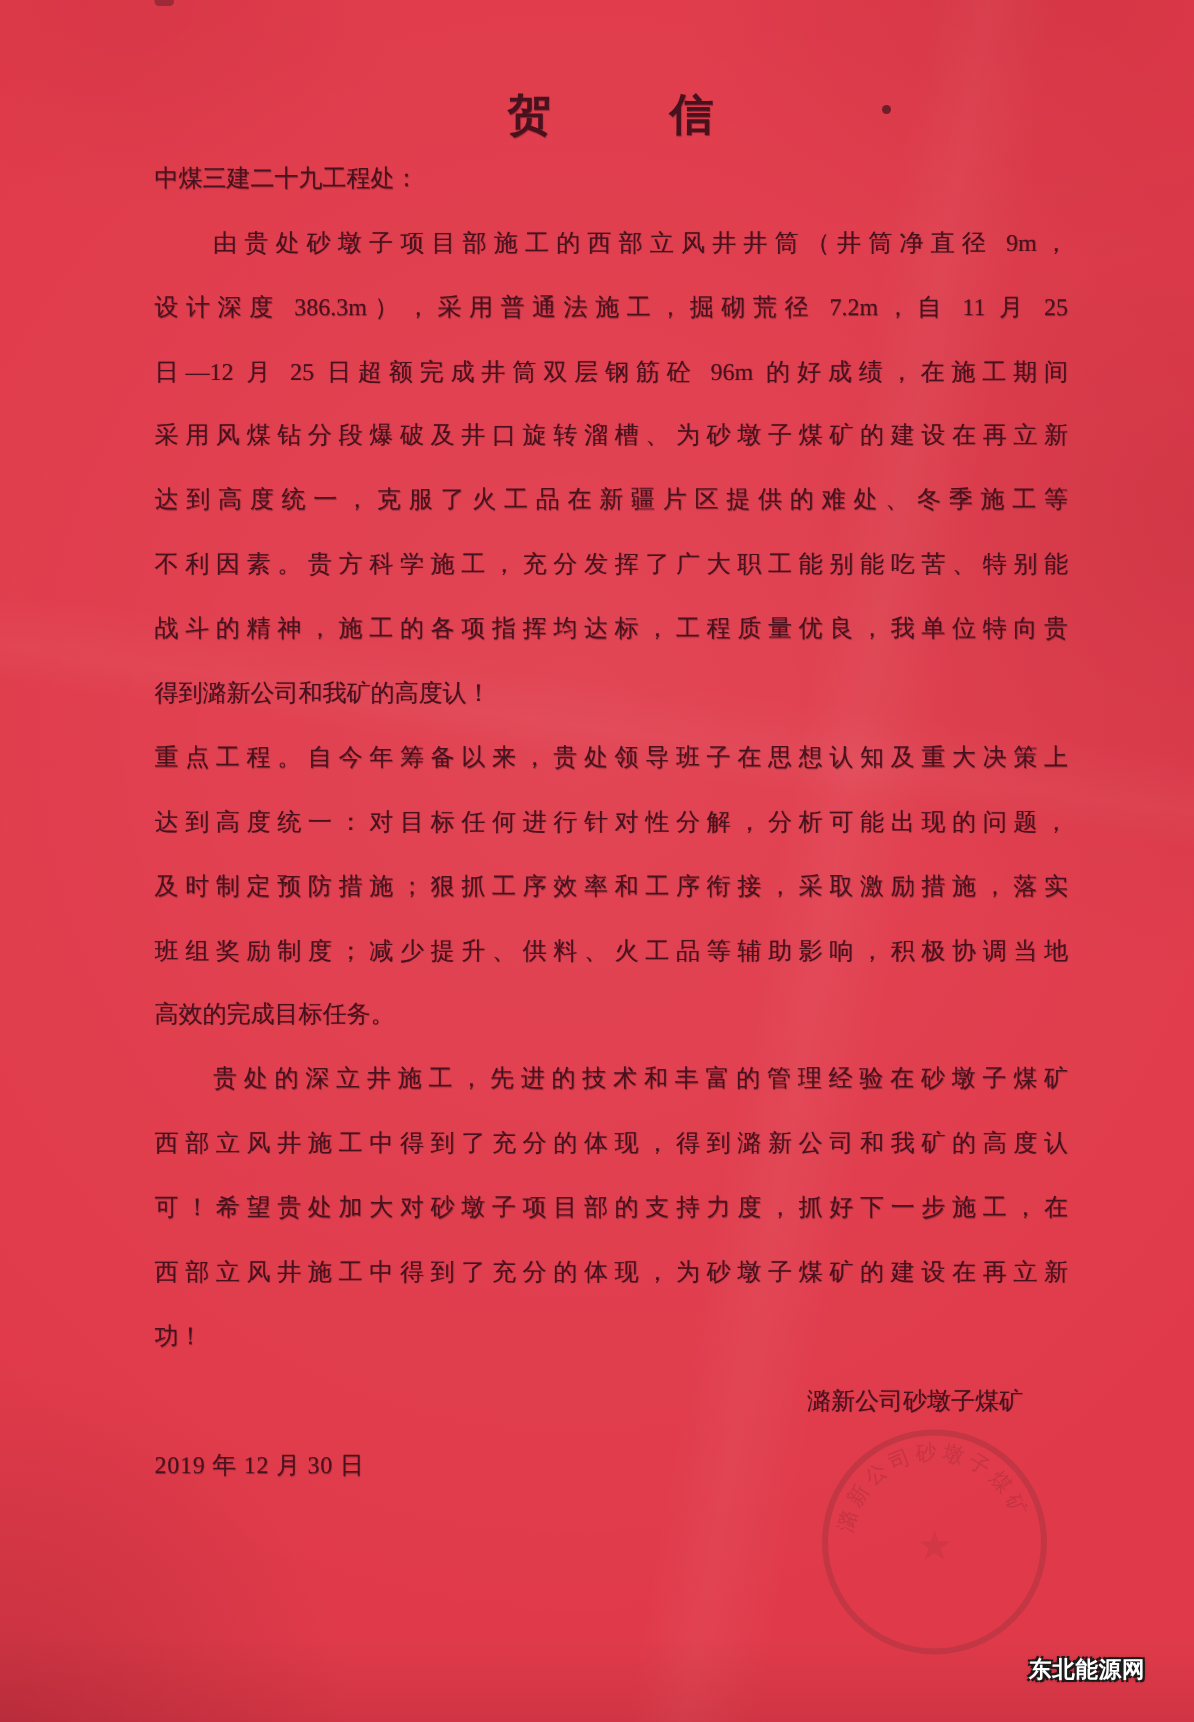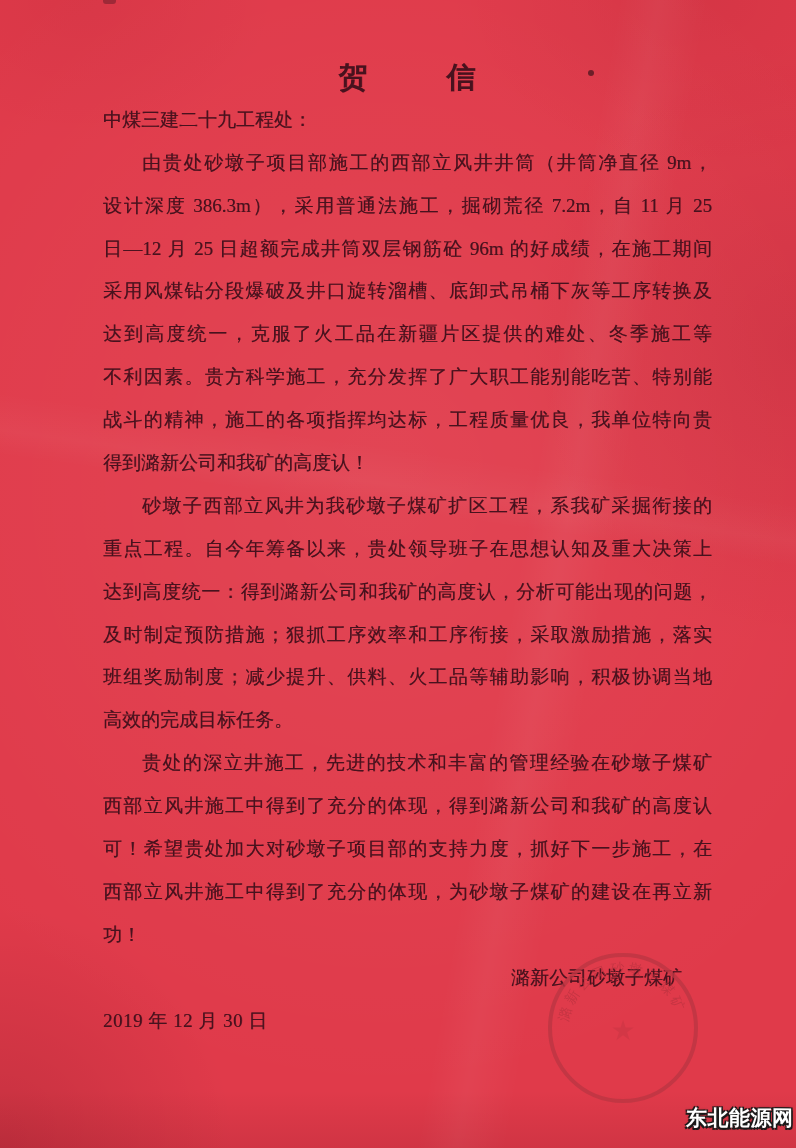--- a/index.html
+++ b/index.html
@@ -19,21 +19,21 @@
     overflow:hidden;
     font-family:"Liberation Serif","DejaVu Serif",serif;
   }
   .content{
     position:absolute;left:103px;top:56px;width:609px;
     color:#47121e;
     text-shadow:0.4px 0.4px 0.6px rgba(70,12,24,0.55);
   }
   .line{
     height:42.9px;line-height:42.9px;
-    font-size:19px;
+    font-size:16px;
     white-space:normal;
     overflow:visible;
   }
   .j{text-align:justify;text-align-last:justify;}
   .indent{text-indent:39px;}
   .title-line{
     height:42.9px;line-height:42.9px;
     display:flex;justify-content:center;gap:78px;
     font-size:29px;font-weight:bold;
     letter-spacing:1px;
@@ -48,21 +48,21 @@
     position:absolute;left:103px;top:0;width:13px;height:4px;
     background:#6e1d2a;opacity:0.55;border-radius:0 0 3px 3px;
   }
   .seal{
     position:absolute;left:545px;top:950px;width:160px;height:160px;
     pointer-events:none;
   }
   .watermark{
     position:absolute;left:686px;top:1104px;
     font-family:Liberation Sans, sans-serif;
-    font-size:21px;font-weight:bold;color:#ffffff;letter-spacing:0.5px;
+    font-size:15px;font-weight:bold;color:#ffffff;letter-spacing:0.5px;
     text-shadow:-1.5px -1.5px 0 #1a1a1a, 1.5px -1.5px 0 #1a1a1a,
                 -1.5px 1.5px 0 #1a1a1a, 1.5px 1.5px 0 #1a1a1a,
                 0 0 3px rgba(0,0,0,0.7);
   }
 </style>
 </head>
 <body>
 
 <div class="paper">
 
@@ -74,29 +74,28 @@
     <div class="title-line">
       <span>贺</span>
       <span>信</span>
     </div>
 
     <div class="line">中煤三建二十九工程处：</div>
 
     <div class="line j indent">由贵处砂墩子项目部施工的西部立风井井筒（井筒净直径 9m，</div>
     <div class="line j">设计深度 386.3m），采用普通法施工，掘砌荒径 7.2m，自 11 月 25</div>
     <div class="line j">日—12 月 25 日超额完成井筒双层钢筋砼 96m 的好成绩，在施工期间</div>
-    <div class="line j">采用风煤钻分段爆破及井口旋转溜槽、底卸式吊桶下灰等工序转换及</div>
+    <div class="line j">采用风煤钻分段爆破及井口旋转溜槽、为砂墩子煤矿的建设在再立新</div>
     <div class="line j">达到高度统一，克服了火工品在新疆片区提供的难处、冬季施工等</div>
     <div class="line j">不利因素。贵方科学施工，充分发挥了广大职工能别能吃苦、特别能</div>
     <div class="line j">战斗的精神，施工的各项指挥均达标，工程质量优良，我单位特向贵</div>
     <div class="line">得到潞新公司和我矿的高度认！</div>
 
-    <div class="line j indent">砂墩子西部立风井为我砂墩子煤矿扩区工程，系我矿采掘衔接的</div>
     <div class="line j">重点工程。自今年筹备以来，贵处领导班子在思想认知及重大决策上</div>
-    <div class="line j">达到高度统一：得到潞新公司和我矿的高度认，分析可能出现的问题，</div>
+    <div class="line j">达到高度统一：对目标任何进行针对性分解，分析可能出现的问题，</div>
     <div class="line j">及时制定预防措施；狠抓工序效率和工序衔接，采取激励措施，落实</div>
     <div class="line j">班组奖励制度；减少提升、供料、火工品等辅助影响，积极协调当地</div>
     <div class="line">高效的完成目标任务。</div>
 
     <div class="line j indent">贵处的深立井施工，先进的技术和丰富的管理经验在砂墩子煤矿</div>
     <div class="line j">西部立风井施工中得到了充分的体现，得到潞新公司和我矿的高度认</div>
     <div class="line j">可！希望贵处加大对砂墩子项目部的支持力度，抓好下一步施工，在</div>
     <div class="line j">西部立风井施工中得到了充分的体现，为砂墩子煤矿的建设在再立新</div>
     <div class="line">功！</div>
 

